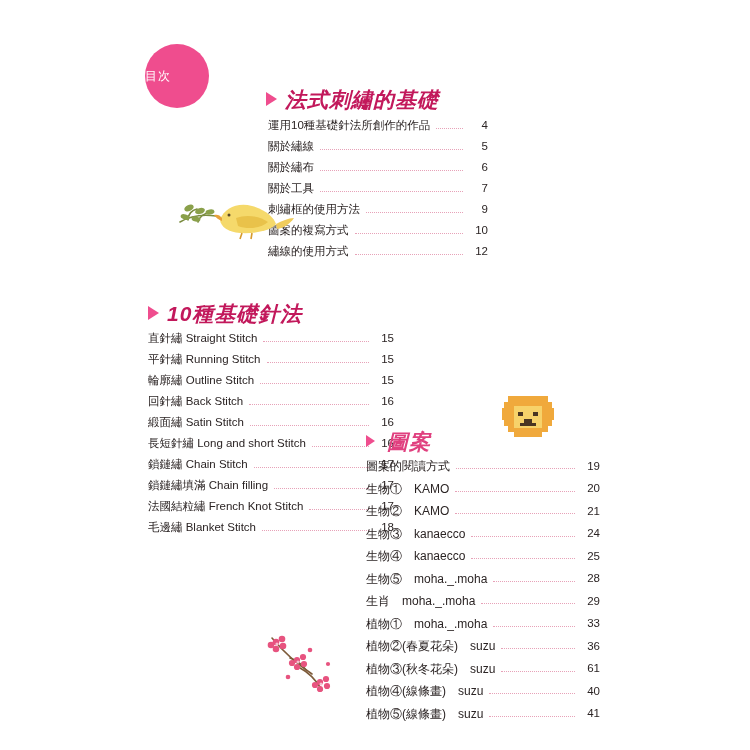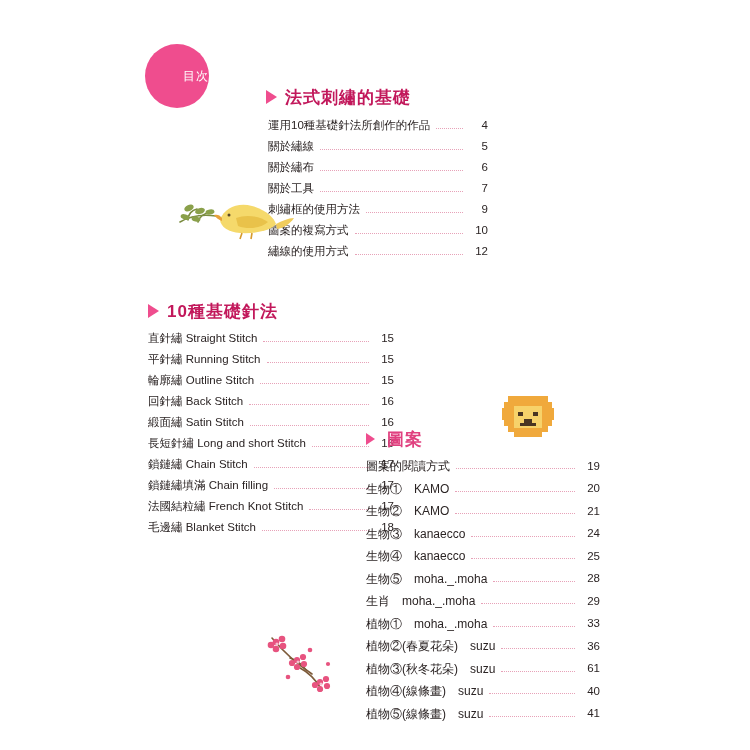--- a/index.html
+++ b/index.html
@@ -19,21 +19,21 @@
     position: absolute;
     left: 145px;
     top: 44px;
     width: 64px;
     height: 64px;
     border-radius: 50%;
     background: #ef4d8e;
     color: #ffffff;
     display: flex;
     align-items: center;
-    justify-content: flex-end;
+    justify-content: flex-start;
     font-size: 12px;
     letter-spacing: 1px;
   }
 
   
   .sec-head {
     position: absolute;
     display: flex;
     align-items: center;
     gap: 8px;
@@ -44,24 +44,25 @@
     border-top: 7px solid transparent;
     border-bottom: 7px solid transparent;
     margin-bottom: 2px;
   }
   .sec-head .tri.small {
     border-left-width: 9px;
     border-top-width: 6px;
     border-bottom-width: 6px;
   }
   .sec-head .txt {
-    font-size: 17px;
+    font-size: 21px;
     font-weight: bold;
     color: #c2185b;
     letter-spacing: 1px;
+    font-style: italic;
   }
   .sec-head.pink .txt { color: #e0407f; }
 
   #head-basics { left: 266px; top: 86px; }
   #head-stitches { left: 148px; top: 300px; align-items: center; }
   #head-patterns { left: 366px; top: 428px; gap: 12px; }
 
   
   .toc-list {
     position: absolute;

